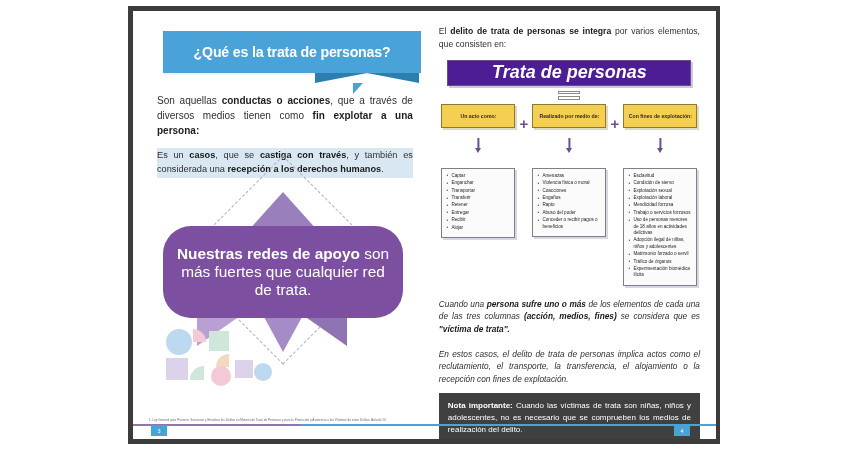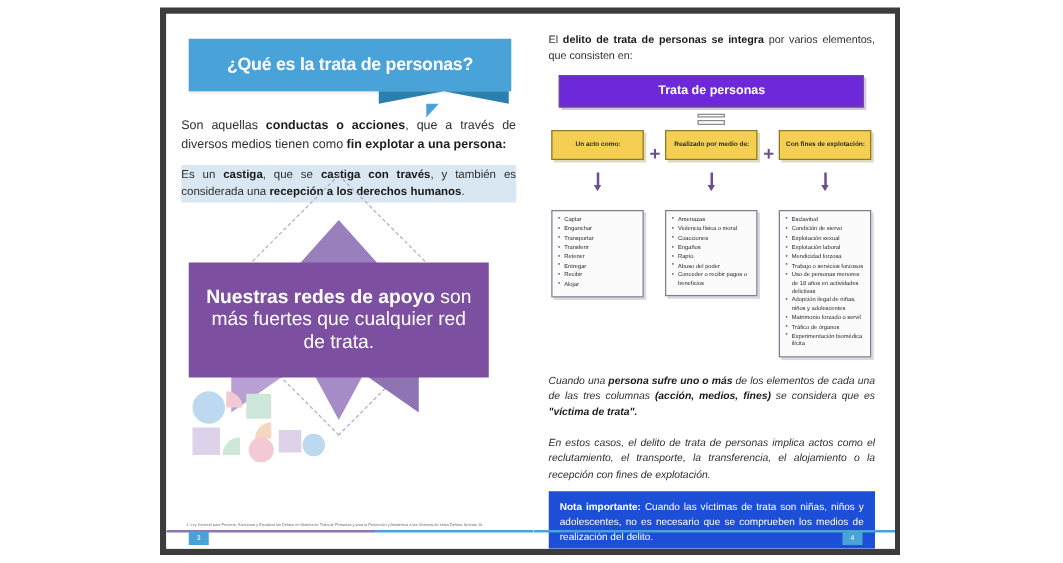--- a/index.html
+++ b/index.html
@@ -25,21 +25,21 @@
   }
   #spread {
     position: relative;
     width: 100%; height: 100%;
     background: #ffffff;
     display: flex;
     overflow: hidden;
   }
 
   .page { position: relative; height: 100%; background:#fff; overflow: hidden; }
-  .page-left  { width: 50.4%; padding: 14px 14px 0 12px; }
+  .page-left  { width: 50.4%; padding: 14px 14px 0 24px; }
   .page-right { width: 49.6%; padding: 14px 16px 0 12px; }
 
   
   .ribbon-wrap { position: relative; height: 56px; margin-bottom: 12px; }
   .ribbon {
     position: absolute; left: 6px; top: 6px;
     width: 258px; height: 42px;
     background: #4aa3d8;
     display: flex; align-items: center; justify-content: center;
     box-shadow: 0 1px 2px rgba(0,0,0,.10);
@@ -119,20 +119,21 @@
     border-top: 48px solid #a68cc6;
   }
   .callout-box {
     position: absolute;
     left: 6px; top: 40px;
     width: 240px; height: 92px;
     background: #7c4fa0;
     display: flex; align-items: center; justify-content: center;
     text-align: center;
     padding: 4px 8px;
+    border-radius: 28px;
   }
   .callout-text {
     color: #ffffff;
     font-size: 15.4px;
     line-height: 1.17;
     font-weight: normal;
   }
   .callout-text b { font-weight: bold; }
 
   
@@ -163,25 +164,26 @@
 
   
   .intro {
     font-size: 8.6px; line-height: 1.5; color: #2f2f2f;
     text-align: justify; margin-bottom: 9px;
   }
   .intro b { font-weight: bold; color:#1a1a1a; }
 
   .big-purple {
     width: 244px; height: 26px; margin: 0 auto;
-    background: #6d28d9;
+    background: #4c1d95;
     border: 1px solid #6d4b8e;
     display: flex; align-items: center; justify-content: center;
-    color: #ffffff; font-size: 10px; font-weight: bold;
+    color: #ffffff; font-size: 18px; font-weight: bold;
     box-shadow: 2px 2px 0 rgba(120,100,150,.35);
+    font-style: italic;
   }
   .equals { width: 22px; margin: 5px auto 4px; }
   .equals div {
     height: 3.5px; background: #ffffff;
     border: 1px solid #8a8a8a; margin-bottom: 2px;
   }
 
   .cols { display: flex; justify-content: center; align-items: flex-start; gap: 0; }
   .col { width: 74px; }
   .plus {
@@ -229,21 +231,21 @@
     color: #6a4f91; font-size: 5px;
   }
 
   .lower {
     font-size: 8.3px; line-height: 1.52; color: #2f2f2f;
     text-align: justify; margin-top: 12px; margin-bottom: 8px; font-style: italic;
   }
   .lower b { font-weight: bold; color:#1a1a1a; }
 
   .note {
-    background: #1d4ed8;
+    background: #404040;
     color: #ffffff;
     font-size: 8px; line-height: 1.5;
     padding: 7px 9px;
     text-align: justify;
     margin-top: 8px;
   }
   .note b { font-weight: bold; }
 </style>
 </head>
 <body>
@@ -257,21 +259,21 @@
         <div class="ribbon-wrap">
           <div class="ribbon">
             <span class="ribbon-title">¿Qué es la trata de personas?</span>
           </div>
           <div class="ribbon-fold"></div>
           <div class="ribbon-tail"></div>
         </div>
 
         <p class="body-para"><span>Son aquellas </span><b>conductas o acciones</b><span>, que a través de diversos medios tienen como </span><b>fin explotar a una persona:</b></p>
 
-        <p class="hl"><span>Es un </span><b>castiga</b><span>, que se </span><b>castiga con través</b><span>, y también es considerada una </span><b>recepción a los derechos humanos</b><span>.</span></p>
+        <p class="hl"><span>Es un </span><b>casos</b><span>, que se </span><b>castiga con través</b><span>, y también es considerada una </span><b>recepción a los derechos humanos</b><span>.</span></p>
 
         <div class="callout-zone">
           <div class="diamond-dash"></div>
           <div class="tri tri-top"></div>
           <div class="tri tri-botL"></div>
           <div class="tri tri-botM"></div>
           <div class="tri tri-botR"></div>
           <div class="callout-box">
             <div class="callout-text"><b>Nuestras redes de apoyo</b><span> son más fuertes que cualquier red de trata.</span></div>
           </div>

